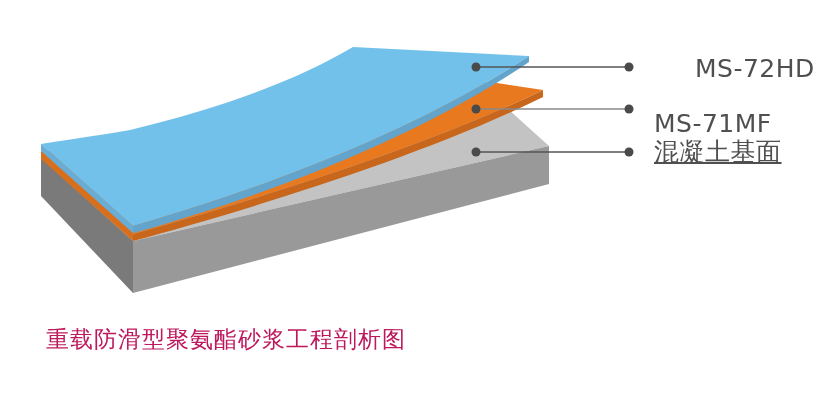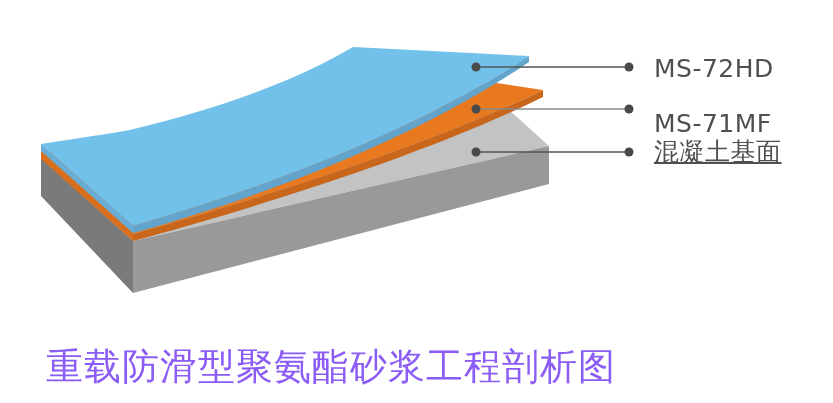--- a/index.html
+++ b/index.html
@@ -1,24 +1,24 @@
 <!DOCTYPE html>
 <html><head>
 <meta charset="utf-8">
 <style>
   html, body { margin: 0; padding: 0; background: #ffffff; }
   body { width: 833px; height: 403px; position: relative; overflow: hidden;
          font-family: "DejaVu Sans", "Liberation Sans", sans-serif; }
   #diagram { position: absolute; left: 0; top: 0; width: 833px; height: 403px; }
   .label { position: absolute; left: 654px; font-size: 25px; color: #4f4f4f;
            white-space: nowrap; line-height: 1; letter-spacing: 0.5px; }
-  .label-1 { top: 56px; }
+  .label-1 { top: 56px; margin-left: 41px; }
   .label-2 { top: 111px; }
   .label-3 { top: 139px; font-size: 25px; text-decoration: underline; }
-  .title { position: absolute; left: 46px; top: 348px; font-size: 37px; color: #8b5cf6;
+  .title { position: absolute; left: 46px; top: 328px; font-size: 23px; color: #be185d;
            white-space: nowrap; line-height: 1; letter-spacing: 1px; }
 </style>
 </head>
 <body>
 
 <svg id="diagram" viewBox="0 0 833 403" xmlns="http://www.w3.org/2000/svg">
 
   <g>
     <polygon points="41,158 457,63 549,146 133,241" fill="#C3C3C3"></polygon>
     <polygon points="41,158 133,241 133,293 41,196" fill="#7A7A7A"></polygon>

